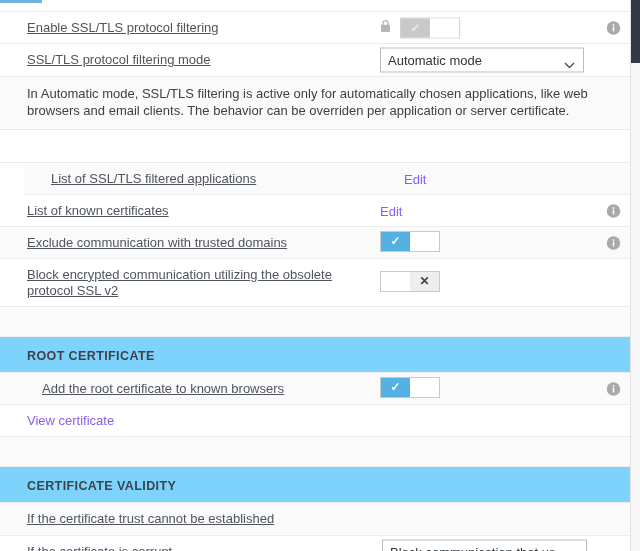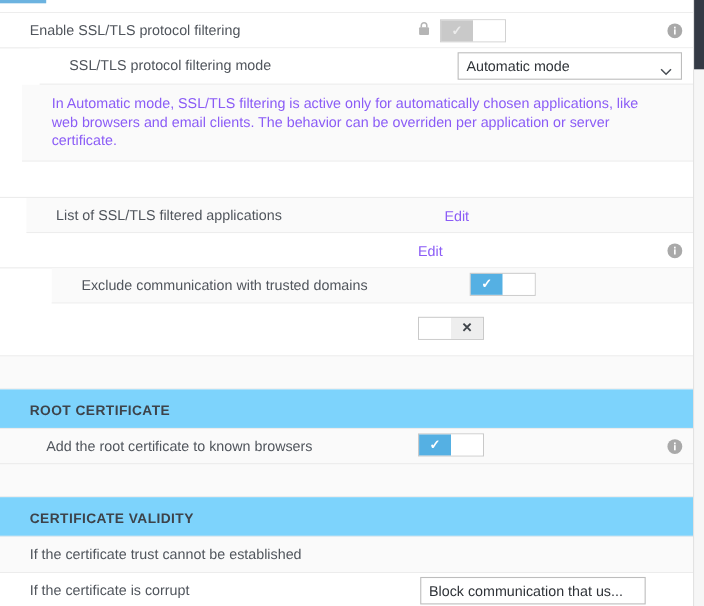--- a/index.html
+++ b/index.html
@@ -25,34 +25,34 @@
     box-sizing:border-box;
     padding:0 0 0 27px;
     border-bottom:1px solid #ececec;
     display:flex;align-items:center;
     min-height:32px;
   }
   .row.alt{background:#fafafa;}
   .row.plain{background:#ffffff;}
   .row .label{
     flex:0 0 auto;max-width:350px;
-    color:#50555c;font-size:13px;line-height:16px;
+    color:#50555c;font-size:13px;line-height:16px;text-decoration:underline;
   }
   .row .ctrl{position:absolute;left:380px;top:50%;transform:translateY(-50%);}
   .row .info{position:absolute;left:606px;top:50%;transform:translateY(-50%);}
 
   
   .spacer{background:#fafafa;border-bottom:1px solid #ececec;}
   .spacer.white{background:#ffffff;}
 
   
   .desc{
     background:#fafafa;border-bottom:1px solid #ececec;
     padding:8px 30px 10px 27px;
-    color:#8b5cf6;font-size:13px;line-height:17px;margin-left:20px;
+    color:#404040;font-size:13px;line-height:17px;
   }
 
   
   .section-head{
     background:#7dd3fc;border-bottom:1px solid #ececec;
     padding:12px 0 9px 27px;
     font-size:12.5px;font-weight:bold;letter-spacing:.4px;
     color:#3d434a;
     text-transform:uppercase;
   }
@@ -154,21 +154,21 @@
       </span>
       <span class="info">
         <svg class="info-icon" viewBox="0 0 16 16">
             <circle cx="8" cy="8" r="7.2" fill="#a9a9a9"></circle>
             <rect x="7.2" y="6.6" width="1.6" height="5" fill="#ffffff"></rect>
             <rect x="7.2" y="4" width="1.6" height="1.8" fill="#ffffff"></rect>
           </svg>
       </span>
     </div>
 
-    <div class="row plain" style="height:33px;margin-left:36px;">
+    <div class="row plain" style="height:33px;">
       <span class="label">SSL/TLS protocol filtering mode</span>
       <span class="ctrl">
         <span class="select w1">
           <span>Automatic mode</span>
           <span class="chev">
             <svg width="11" height="7" viewBox="0 0 11 7">
                 <path d="M1 1l4.5 4.5L10 1" fill="none" stroke="#4a4f56" stroke-width="1.4"></path>
               </svg>
           </span>
         </span>
@@ -187,52 +187,54 @@
       <span class="info">
         <svg class="info-icon" viewBox="0 0 16 16">
             <circle cx="8" cy="8" r="7.2" fill="#a9a9a9"></circle>
             <rect x="7.2" y="6.6" width="1.6" height="5" fill="#ffffff"></rect>
             <rect x="7.2" y="4" width="1.6" height="1.8" fill="#ffffff"></rect>
           </svg>
       </span>
     </div>
 
     <div class="row plain" style="height:30px;">
+      <span class="label">List of known certificates</span>
       <span class="ctrl">
         <a class="link">Edit</a>
       </span>
       <span class="info">
         <svg class="info-icon" viewBox="0 0 16 16">
             <circle cx="8" cy="8" r="7.2" fill="#a9a9a9"></circle>
             <rect x="7.2" y="6.6" width="1.6" height="5" fill="#ffffff"></rect>
             <rect x="7.2" y="4" width="1.6" height="1.8" fill="#ffffff"></rect>
           </svg>
       </span>
     </div>
 
-    <div class="row alt" style="height:32px;margin-left:47px;">
+    <div class="row alt" style="height:32px;">
       <span class="label">Exclude communication with trusted domains</span>
       <span class="ctrl">
         <span class="toggle on">
           <span class="half left">
               <span class="mark">✓</span>
             </span>
           <span class="half right"></span>
         </span>
       </span>
       <span class="info">
         <svg class="info-icon" viewBox="0 0 16 16">
             <circle cx="8" cy="8" r="7.2" fill="#a9a9a9"></circle>
             <rect x="7.2" y="6.6" width="1.6" height="5" fill="#ffffff"></rect>
             <rect x="7.2" y="4" width="1.6" height="1.8" fill="#ffffff"></rect>
           </svg>
       </span>
     </div>
 
     <div class="row plain" style="height:48px;">
+      <span class="label" style="max-width:340px;">Block encrypted communication utilizing the obsolete protocol SSL v2</span>
       <span class="ctrl">
         <span class="toggle off">
           <span class="half left"></span>
           <span class="half right">
               <span class="mark">✕</span>
             </span>
         </span>
       </span>
     </div>
 
@@ -252,20 +254,23 @@
       </span>
       <span class="info">
         <svg class="info-icon" viewBox="0 0 16 16">
             <circle cx="8" cy="8" r="7.2" fill="#a9a9a9"></circle>
             <rect x="7.2" y="6.6" width="1.6" height="5" fill="#ffffff"></rect>
             <rect x="7.2" y="4" width="1.6" height="1.8" fill="#ffffff"></rect>
           </svg>
       </span>
     </div>
 
+    <div class="row plain" style="height:30px;">
+      <a class="link">View certificate</a>
+    </div>
 
     <div class="spacer" style="height:29px;"></div>
 
     <div class="section-head">CERTIFICATE VALIDITY</div>
 
     <div class="row alt" style="height:33px;">
       <span class="label">If the certificate trust cannot be established</span>
     </div>
 
     <div class="row plain" style="height:33px;">

